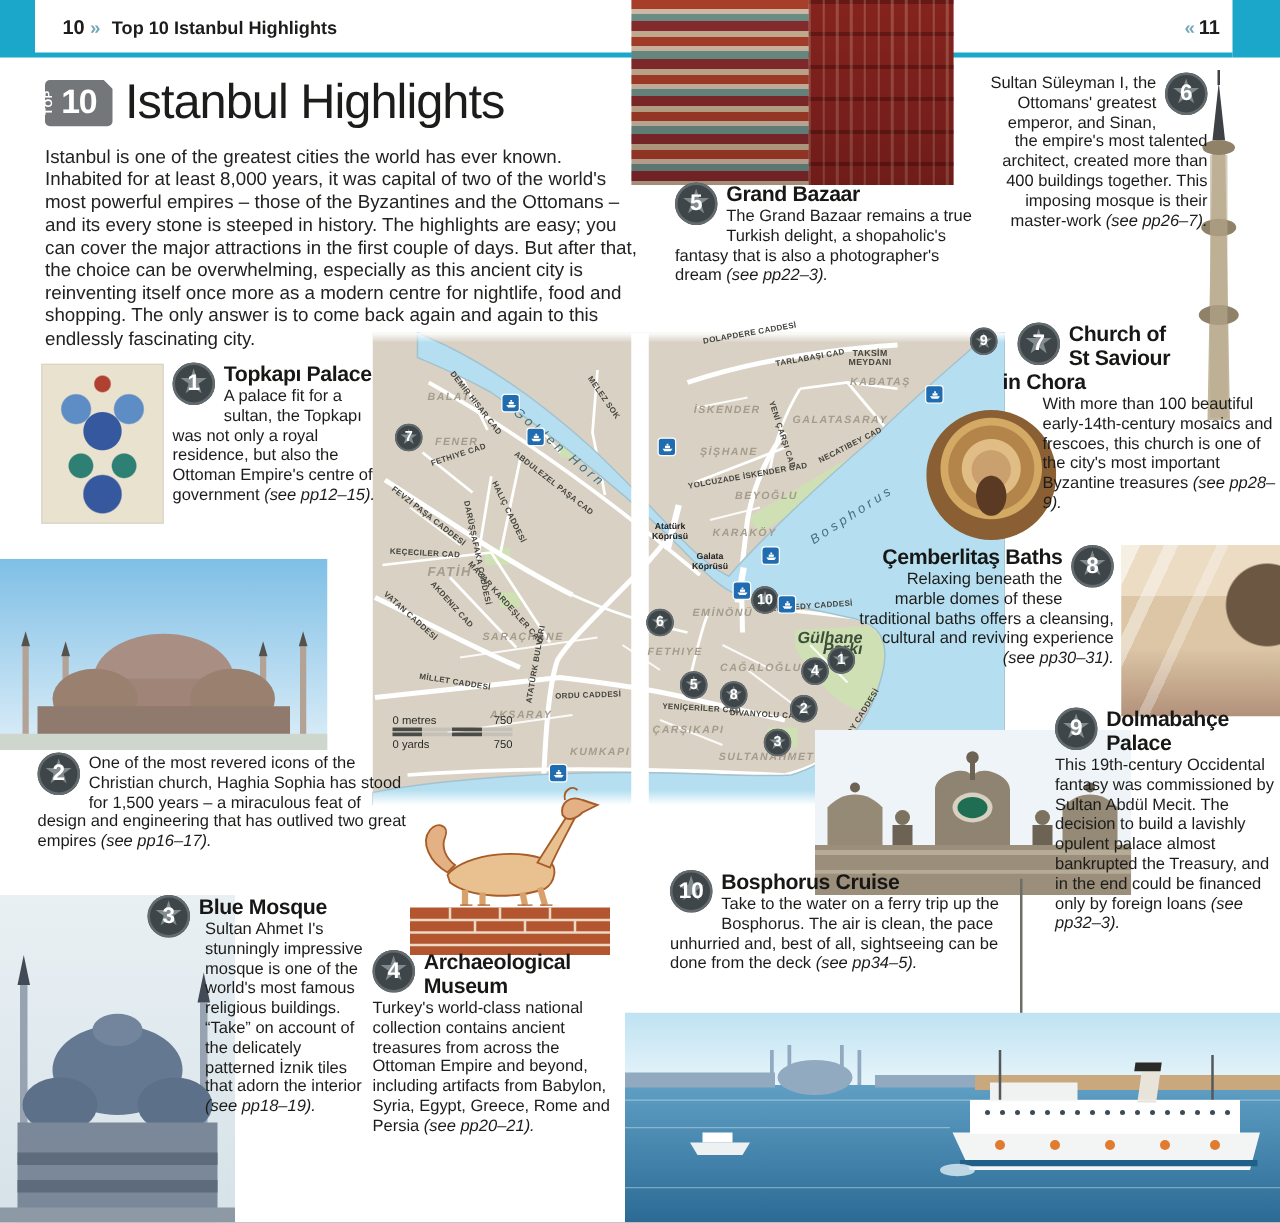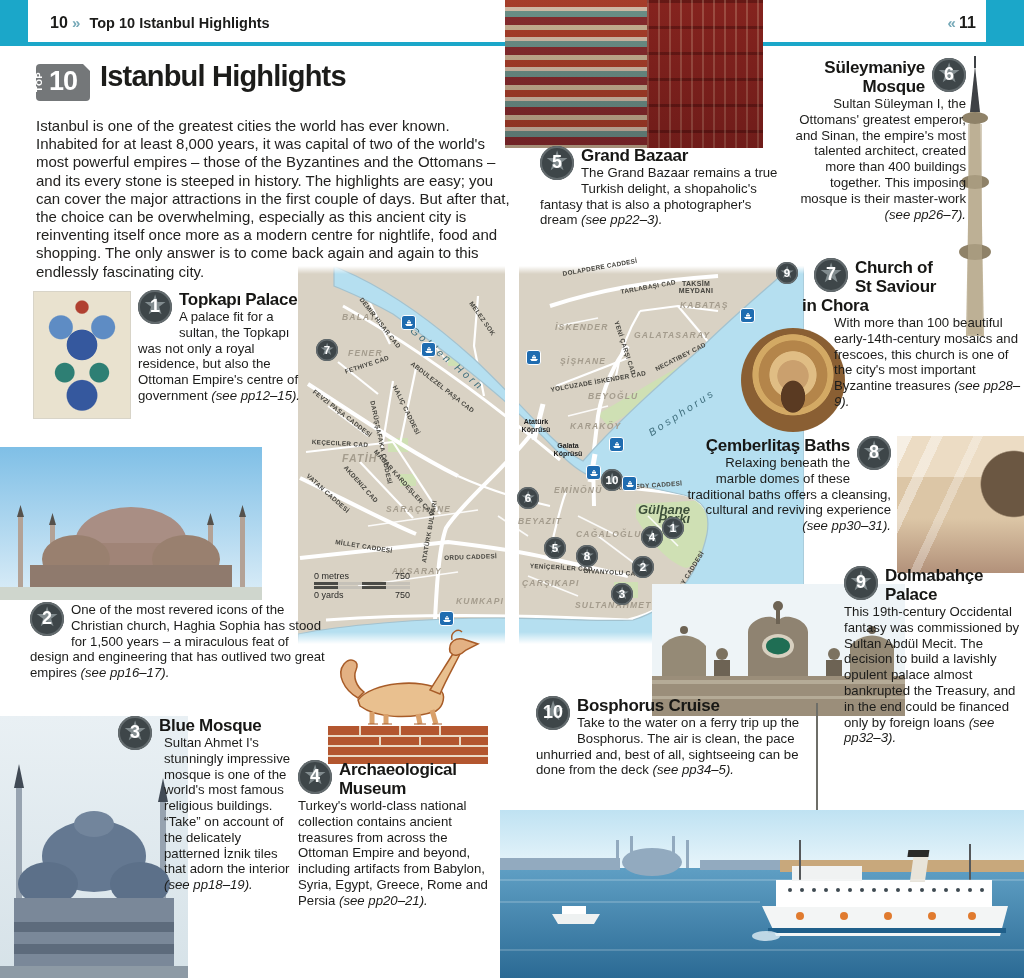--- a/index.html
+++ b/index.html
@@ -20,21 +20,21 @@
   #hdr-left .t{font-weight:700;font-size:14.5px;margin-left:6px}
   #hdr-right{right:48px;text-align:right}
 
   
   #top10-logo{position:absolute;left:36px;top:64px;width:54px;height:37px;background:#747779;border-radius:4px}
   #top10-logo:after{content:"";position:absolute;right:-1px;top:-1px;width:0;height:0;
       border-left:9px solid transparent;border-top:9px solid #fff}
   #top10-logo .top{position:absolute;left:-7px;top:13px;transform:rotate(-90deg);font-size:9px;
       font-weight:700;color:#fff;letter-spacing:.5px}
   #top10-logo .ten{position:absolute;left:13px;top:2px;font-size:27px;font-weight:700;color:#fff;letter-spacing:-1px}
-  #page-title{position:absolute;left:100px;top:60px;font-size:29px;font-weight:700;letter-spacing:-.8px}
+  #page-title{position:absolute;left:100px;top:60px;font-size:39px;font-weight:400;letter-spacing:-.8px}
 
   #intro{position:absolute;left:36px;top:117px;width:478px;font-size:15px;line-height:18.2px;color:#232220}
 
   
   .item{position:absolute;font-size:13.2px;line-height:15.8px}
   .item h3{font-size:17px;line-height:19px;font-weight:700;letter-spacing:-.3px;color:#171715}
   .item .ref{font-style:italic}
   .badge{float:left;width:34px;height:34px;margin:0 7px 2px 0;border-radius:50%;background:#3e4649;
          position:relative;box-shadow:inset 0 0 0 2px #636b6e}
   .badge .star{position:absolute;left:0;top:-2px;width:100%;height:100%;display:flex;align-items:center;
@@ -213,21 +213,21 @@
       <rect x="0" y="0" width="506" height="8" fill="url(#fadet)"></rect>
     </svg>
 
     
     <span class="ml d" style="left:44px;top:46px">BALAT</span>
     <span class="ml d" style="left:50px;top:82px">FENER</span>
     <span class="ml d big" style="left:44px;top:186px">FATİH</span>
     <span class="ml d" style="left:88px;top:238px">SARAÇHANE</span>
     <span class="ml d" style="left:94px;top:300px">AKSARAY</span>
     <span class="ml d" style="left:158px;top:330px">KUMKAPI</span>
-    <span class="ml d" style="left:220px;top:250px">BEYAZIT</span>
+    <span class="ml d" style="left:220px;top:250px">FETHIYE</span>
     <span class="ml d" style="left:224px;top:312px">ÇARŞIKAPI</span>
     <span class="ml d" style="left:278px;top:263px">CAĞALOĞLU</span>
     <span class="ml d" style="left:277px;top:334px">SULTANAHMET</span>
     <span class="ml d" style="left:256px;top:219px">EMİNÖNÜ</span>
     <span class="ml d" style="left:272px;top:155px">KARAKÖY</span>
     <span class="ml d" style="left:290px;top:125px">BEYOĞLU</span>
     <span class="ml d" style="left:262px;top:90px">ŞİŞHANE</span>
     <span class="ml d" style="left:257px;top:56px">İSKENDER</span>
     <span class="ml d" style="left:336px;top:64px">GALATASARAY</span>
     <span class="ml d" style="left:382px;top:34px">KABATAŞ</span>
@@ -620,21 +620,20 @@
       </div>
     <h3>Grand Bazaar</h3>
     <p><span>The Grand Bazaar remains a true Turkish delight, a shopaholic's fantasy that is also a photographer's dream </span><span class="ref">(see pp22–3).</span></p>
   </div>
 
   <div class="item ra" style="left:786px;top:58px;width:180px">
     <div class="badge r">
         <span class="star">★</span>
         <span class="n">6</span>
       </div>
-    <h3>Süleymaniye Mosque</h3>
     <p><span>Sultan Süleyman I, the Ottomans' greatest emperor, and Sinan, the empire's most talented architect, created more than 400 buildings together. This imposing mosque is their master-work </span><span class="ref">(see pp26–7).</span></p>
   </div>
 
   <div class="item" style="left:802px;top:258px;width:222px">
     <div class="badge" style="margin-left:12px">
         <span class="star">★</span>
         <span class="n">7</span>
       </div>
     <h3 style="width:140px">Church of St Saviour in Chora</h3>
     <p style="margin-left:32px;width:190px"><span>With more than 100 beautiful early-14th-century mosaics and frescoes, this church is one of the city's most important Byzantine treasures </span><span class="ref">(see pp28–9).</span></p>

